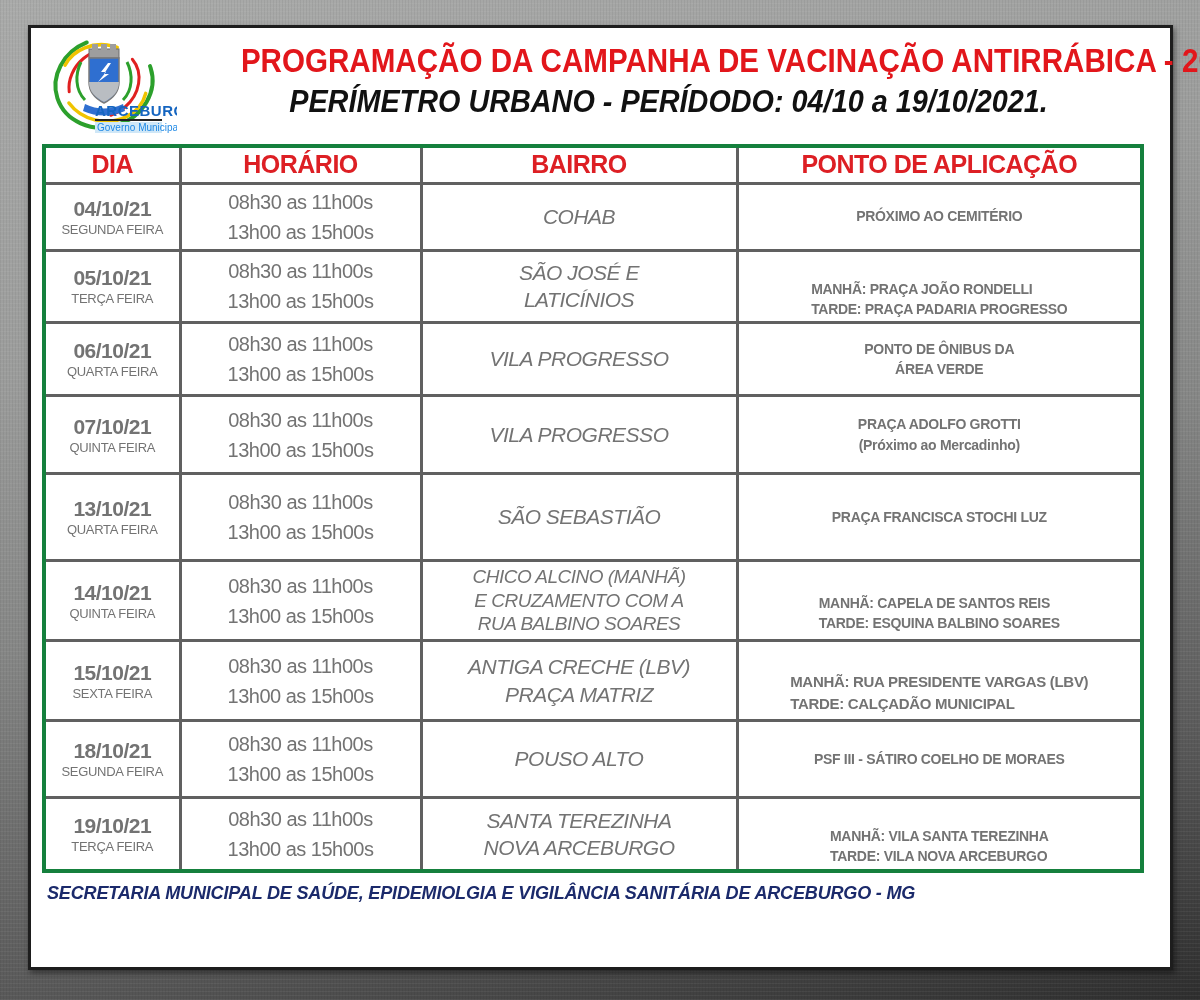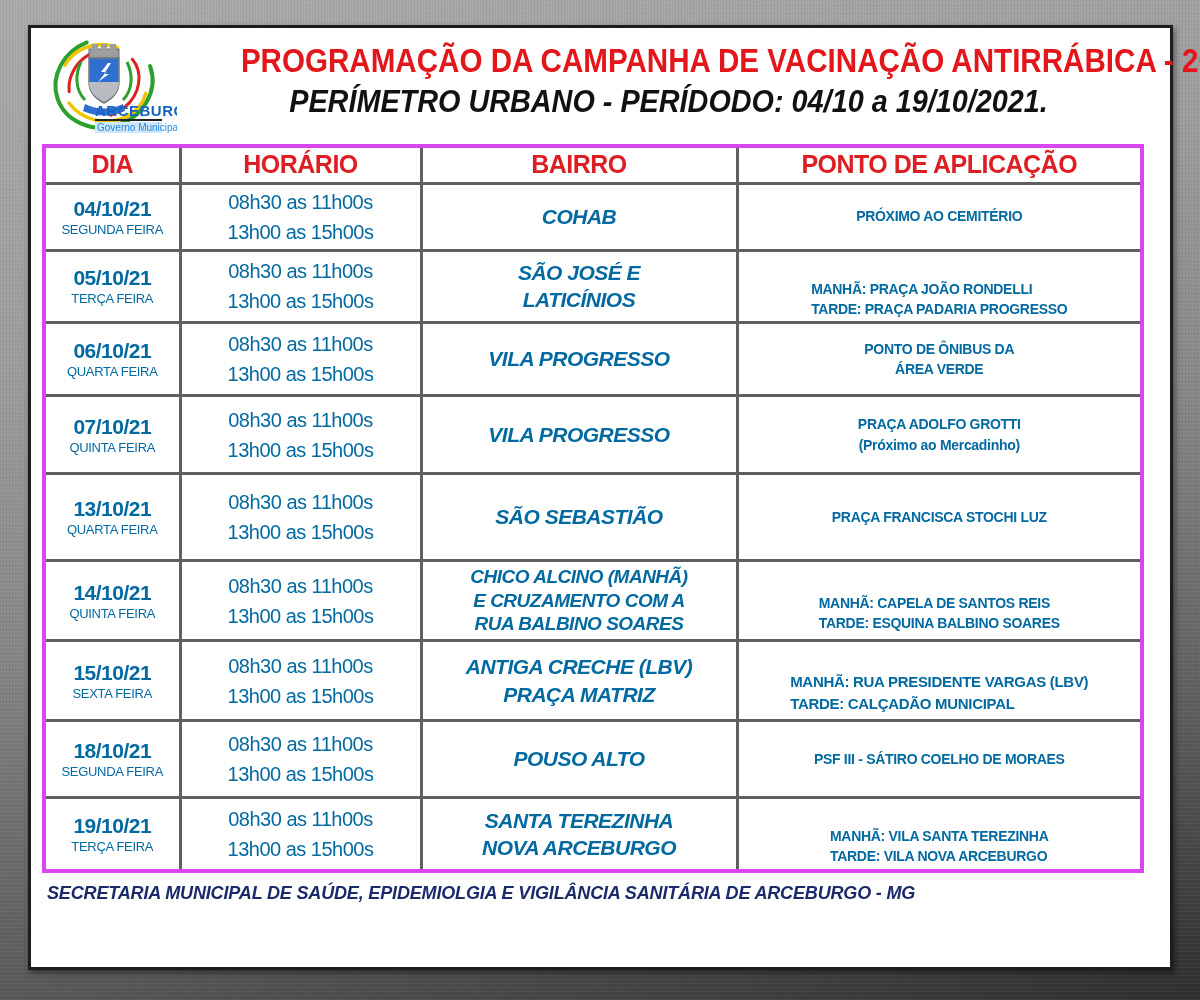--- a/index.html
+++ b/index.html
@@ -23,32 +23,32 @@
     color: #e2161b; font-weight: 700; font-size: 34px; line-height: 1.1;
     white-space: nowrap; transform: scaleX(0.87); transform-origin: 50% 50%;
   }
   .subtitle {
     color: #111; font-weight: 700; font-style: italic; font-size: 32px; line-height: 1.2;
     white-space: nowrap; transform: scaleX(0.9); transform-origin: 50% 50%; margin-top: 3px;
   }
   table.schedule {
     border-collapse: collapse; table-layout: fixed;
     width: 1098px; margin: 2px 0 0 11px;
-    border: 4px solid #d946ef;
+    border: 4px solid #15803d;
   }
   .schedule th, .schedule td {
     border: 3px solid #606060; padding: 2px 4px; text-align: center;
-    overflow: hidden; color: #0369a1;
+    overflow: hidden; color: #737373;
   }
   .schedule thead tr { height: 37px; }
   .schedule th { color: #dd1f24; font-size: 25px; font-weight: 700; letter-spacing: -0.5px; }
   .c-dia .date { font-size: 21px; font-weight: 700; letter-spacing: -0.5px; }
   .c-dia .weekday { font-size: 13px; font-weight: 400; letter-spacing: -0.3px; margin-top: 1px; }
   .c-hor { font-size: 20px; letter-spacing: -0.5px; white-space: pre-line; line-height: 1.5; }
-  .c-bai { font-size: 21px; font-weight: 700; font-style: italic; letter-spacing: -0.5px; white-space: pre-line; line-height: 1.3; }
+  .c-bai { font-size: 21px; font-weight: 400; font-style: italic; letter-spacing: -0.5px; white-space: pre-line; line-height: 1.3; }
   .c-pon { font-size: 14px; font-weight: 700; letter-spacing: -0.3px; line-height: 1.45; }
   .c-pon .pon-text { display: inline-block; white-space: pre-line; }
   .pon-left .pon-text { text-align: left; margin-top: 25px; }
   .pon-sm { font-size: 15px; }
   .bai-left { text-align: left; padding-left: 12px; }
   .bai-sm { font-size: 19px; line-height: 1.25; }
   .footer {
     margin: 9px 0 0 16px; color: #1b2a6b; font-weight: 700; font-style: italic;
     font-size: 19px; white-space: nowrap; transform: scaleX(0.95); transform-origin: 0 50%;
     letter-spacing: -0.2px;

